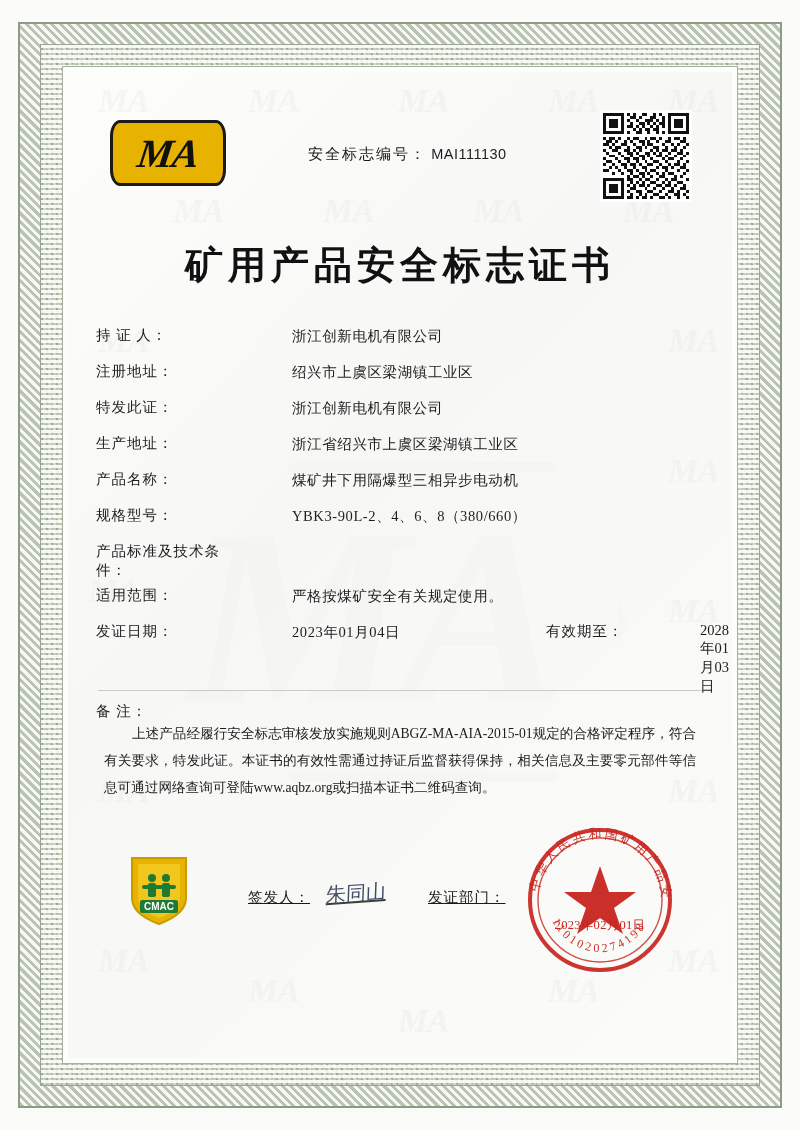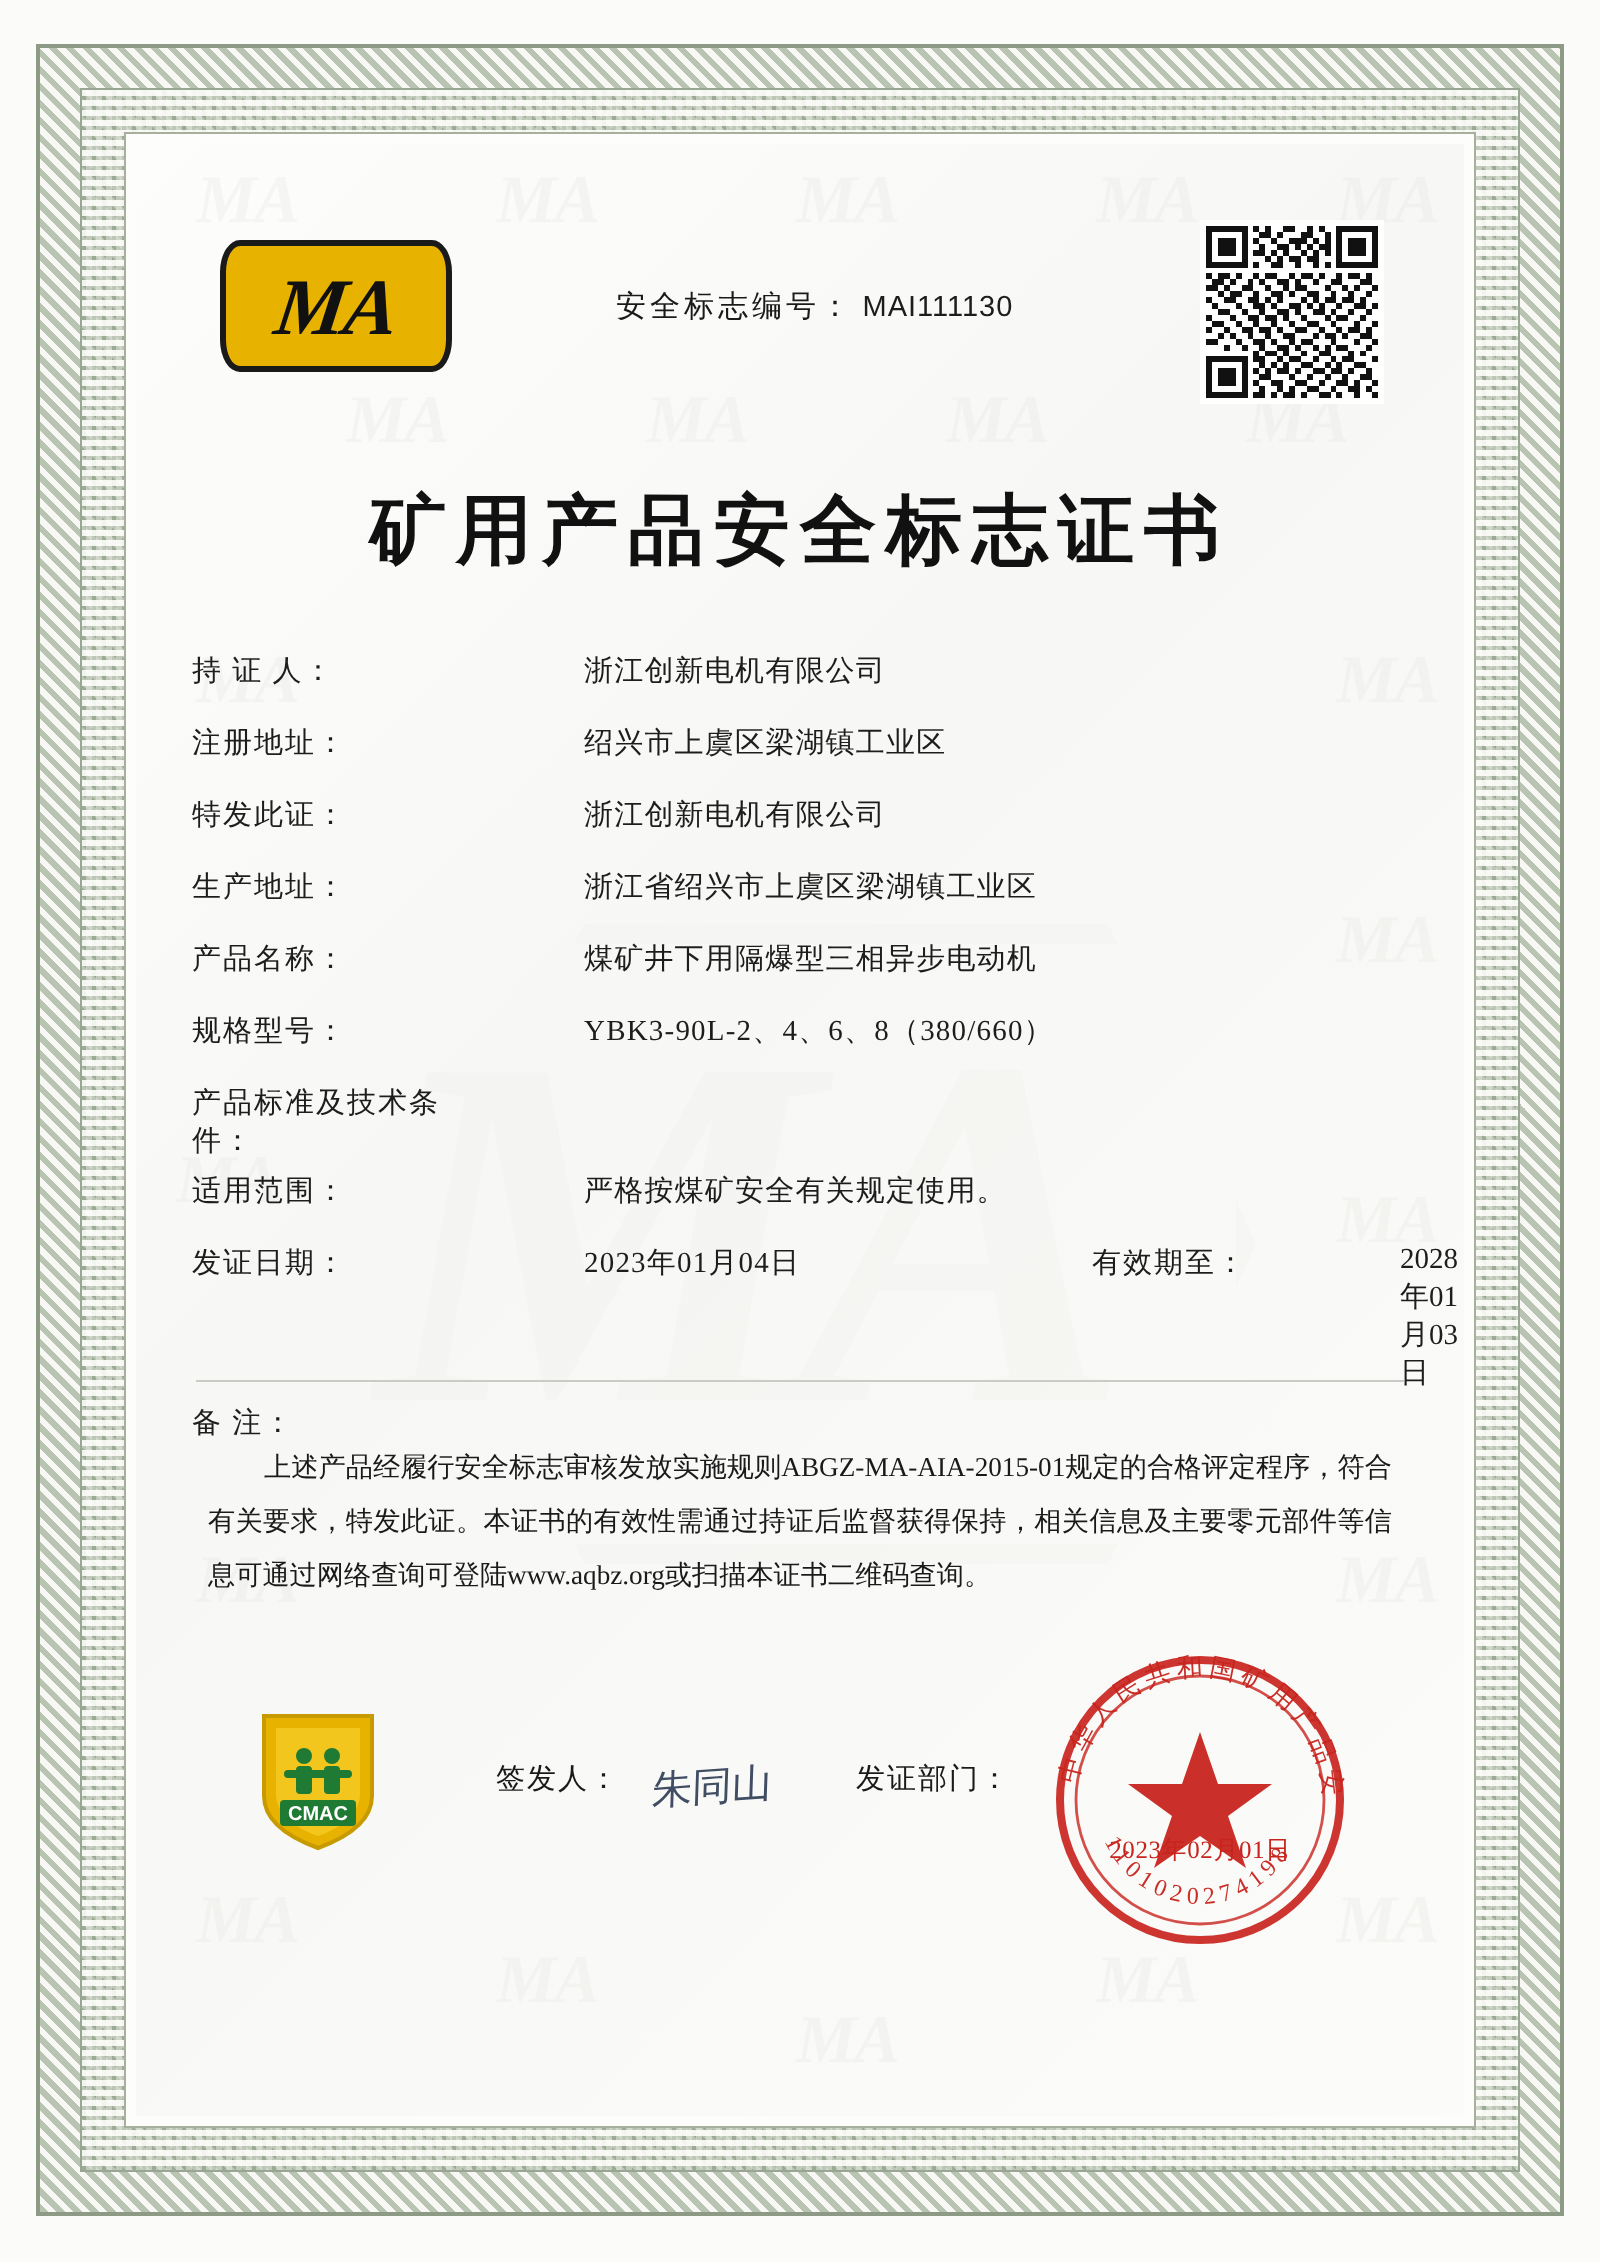--- a/index.html
+++ b/index.html
@@ -243,23 +243,25 @@
     height: 74px;
   }
 
   
   .sign-row {
     position: absolute;
     left: 180px;
     top: 808px;
     width: 400px;
     display: flex;
+    align-items: flex-end;
     font-family: "Liberation Serif", serif;
     font-size: 14.5px;
     color: #1a1a1a;
+    text-decoration: underline;
   }
   .sign-row .sl { letter-spacing: 1px; }
   .sign-row .sig-name {
     margin: 0 16px;
     font-family: "Liberation Serif", serif;
     font-size: 20px;
     color: #20304a;
     transform: rotate(-4deg) skewX(-6deg);
     opacity: 0.85;
     white-space: nowrap;

